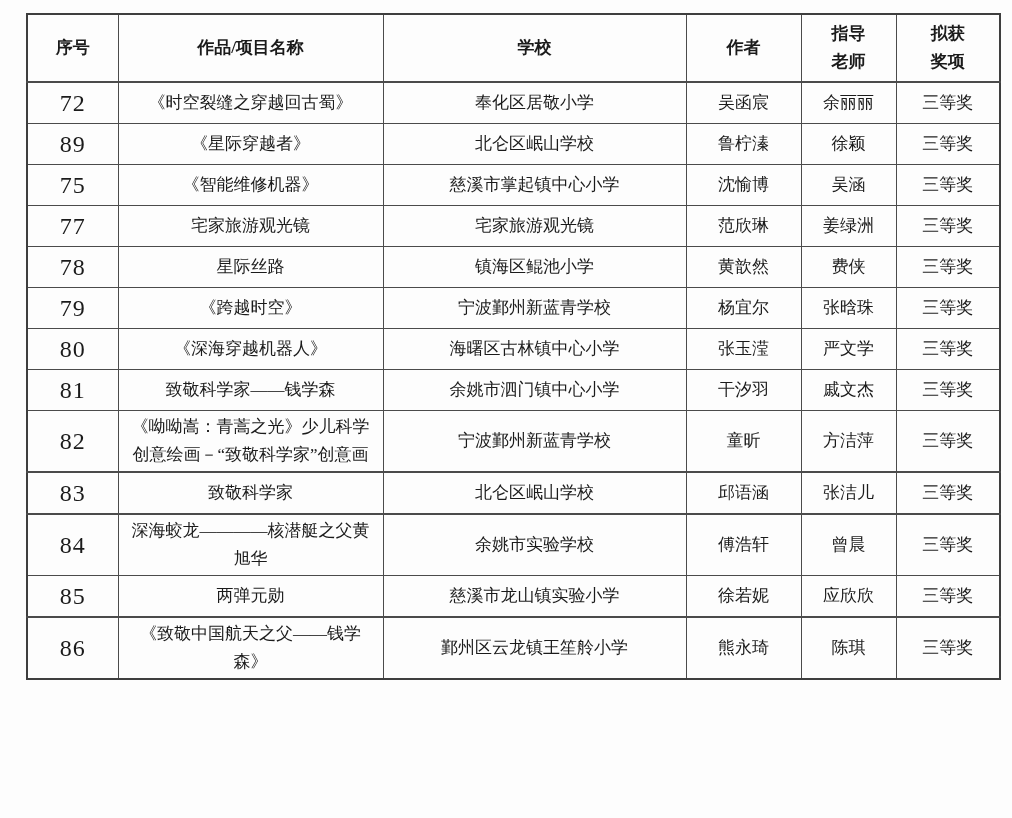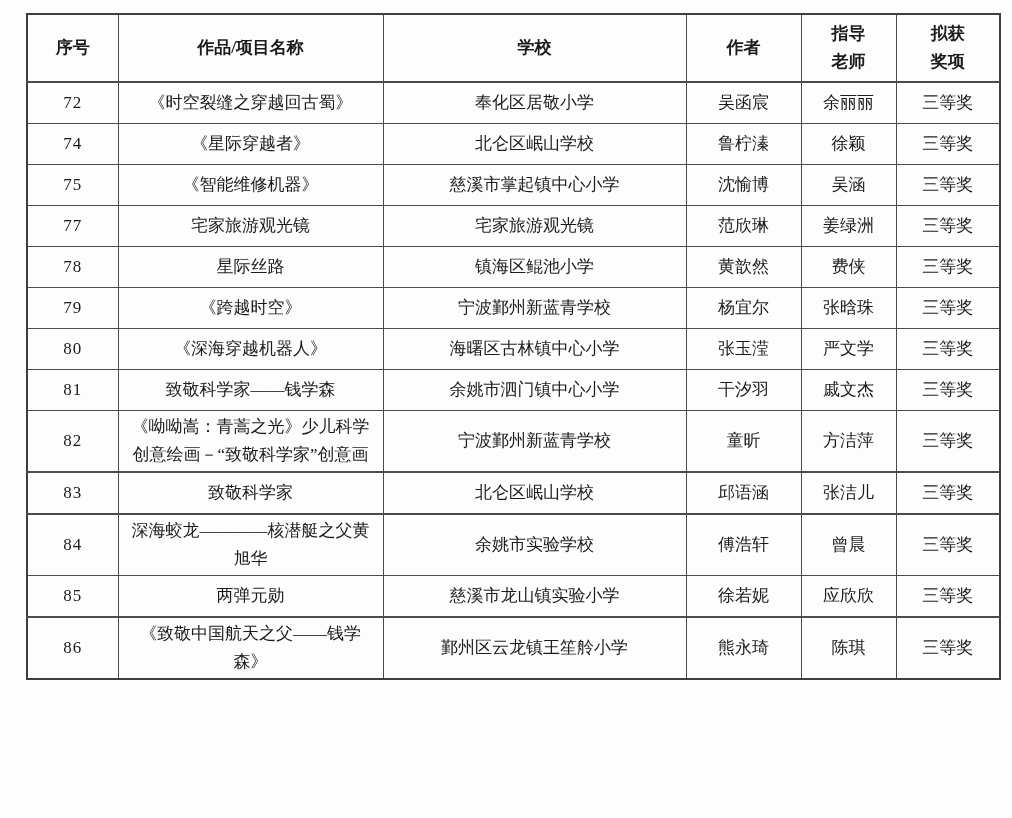--- a/index.html
+++ b/index.html
@@ -46,21 +46,21 @@
     height: 36px;
     font-weight: normal;
   }
   .award-table tbody tr.thick-top td {
     border-top-width: 2px;
     text-align: center;
   }
   .award-table thead tr th {
     border-bottom-width: 2px;
   }
-  td.cell-no { font-size: 17px; letter-spacing: 1px; }
+  td.cell-no { font-size: 24px; letter-spacing: 1px; }
 </style>
 </head>
 <body>
 
 <div class="page">
   <table class="award-table">
     <colgroup>
       <col style="width:91px">
       <col style="width:265px">
       <col style="width:303px">
@@ -85,21 +85,21 @@
     <td class="cell-no">72</td>
     <td class="cell-title">《时空裂缝之穿越回古蜀》</td>
     <td class="cell-school">奉化区居敬小学</td>
     <td class="cell-author">吴函宸</td>
     <td class="cell-teacher">余丽丽</td>
     <td class="cell-award">三等奖</td>
   </tr>
 
 
   <tr>
-    <td class="cell-no">74</td>
+    <td class="cell-no">89</td>
     <td class="cell-title">《星际穿越者》</td>
     <td class="cell-school">北仑区岷山学校</td>
     <td class="cell-author">鲁柠溱</td>
     <td class="cell-teacher">徐颖</td>
     <td class="cell-award">三等奖</td>
   </tr>
 
   <tr>
     <td class="cell-no">75</td>
     <td class="cell-title">《智能维修机器》</td>

